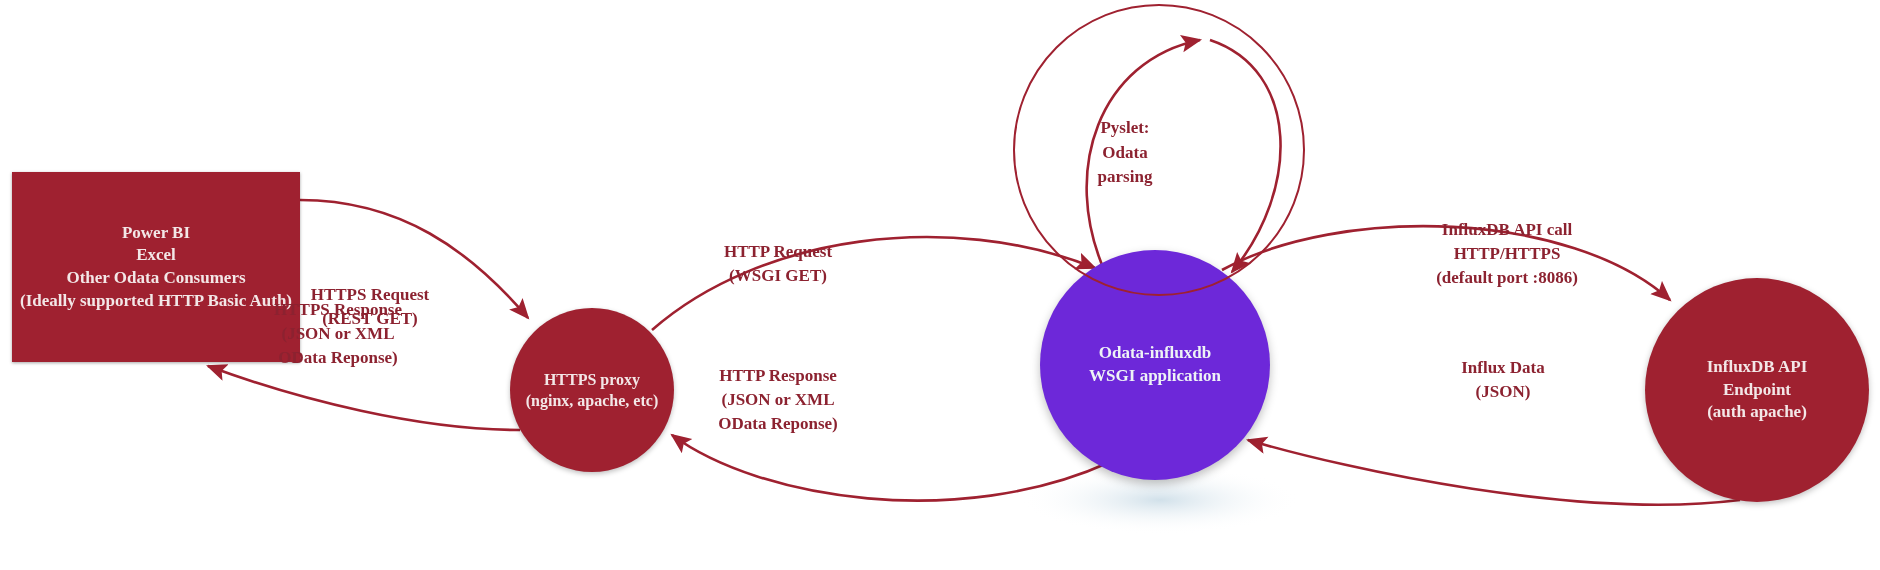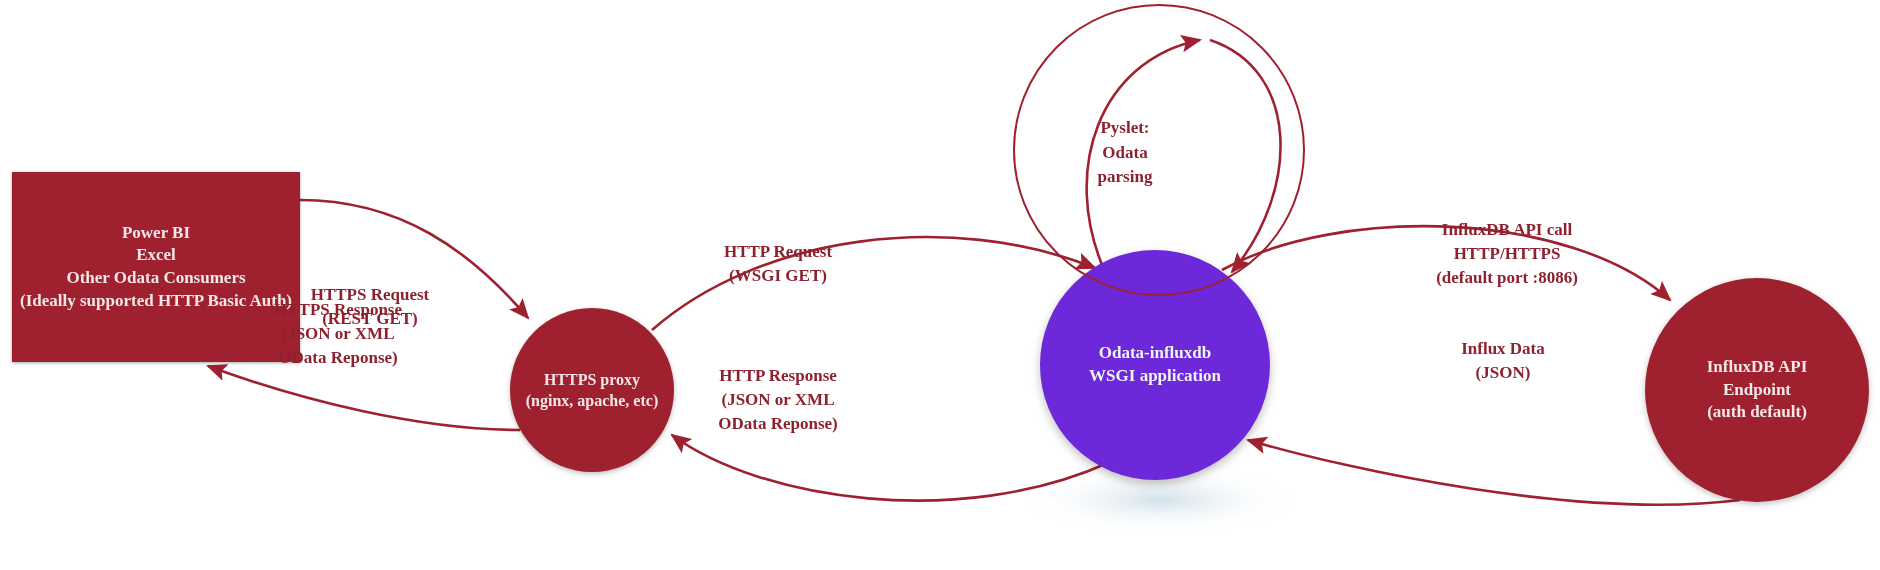--- a/index.html
+++ b/index.html
@@ -57,21 +57,21 @@
   .edge-label{
     position:absolute;color:#8c2230;
     font-size:17px;line-height:1.42;text-align:center;font-weight:600;
     white-space:pre-line;
   }
   #lbl-https-req{left:272px;top:243px;width:196px;margin-top:40px;}
   #lbl-https-resp{left:233px;top:298px;width:210px;}
   #lbl-http-req{left:668px;top:240px;width:220px;}
   #lbl-http-resp{left:668px;top:342px;width:220px;margin-top:22px;}
   #lbl-influx-call{left:1382px;top:218px;width:250px;}
-  #lbl-influx-data{left:1408px;top:337px;width:190px;}
+  #lbl-influx-data{left:1408px;top:356px;width:190px;}
 </style>
 </head>
 <body>
 
 <div id="stage">
 
   <svg id="wires" viewBox="0 0 1880 570" xmlns="http://www.w3.org/2000/svg">
     <defs>
       <marker id="ah" markerWidth="9" markerHeight="9" refX="7.2" refY="3.4" orient="auto" markerUnits="strokeWidth">
         <path d="M0,0 L8,3.4 L0,6.8 L1.6,3.4 z" fill="#9f2130"></path>
@@ -109,21 +109,21 @@
   </div>
 
   <div class="node" id="wsgi-node">
     <div class="node-text" style="white-space:pre-line">Odata-influxdb
 WSGI application</div>
   </div>
 
   <div class="node" id="influx-node">
     <div class="node-text" style="white-space:pre-line">InfluxDB API
 Endpoint
-(auth default)</div>
+(auth apache)</div>
   </div>
 
   <div class="node" id="pyslet-node">
     <div id="pyslet-label" style="white-space:pre-line">Pyslet:
 Odata
 parsing</div>
   </div>
 
   <div class="edge-label" id="lbl-https-req">HTTPS Request
 (REST GET)</div>

